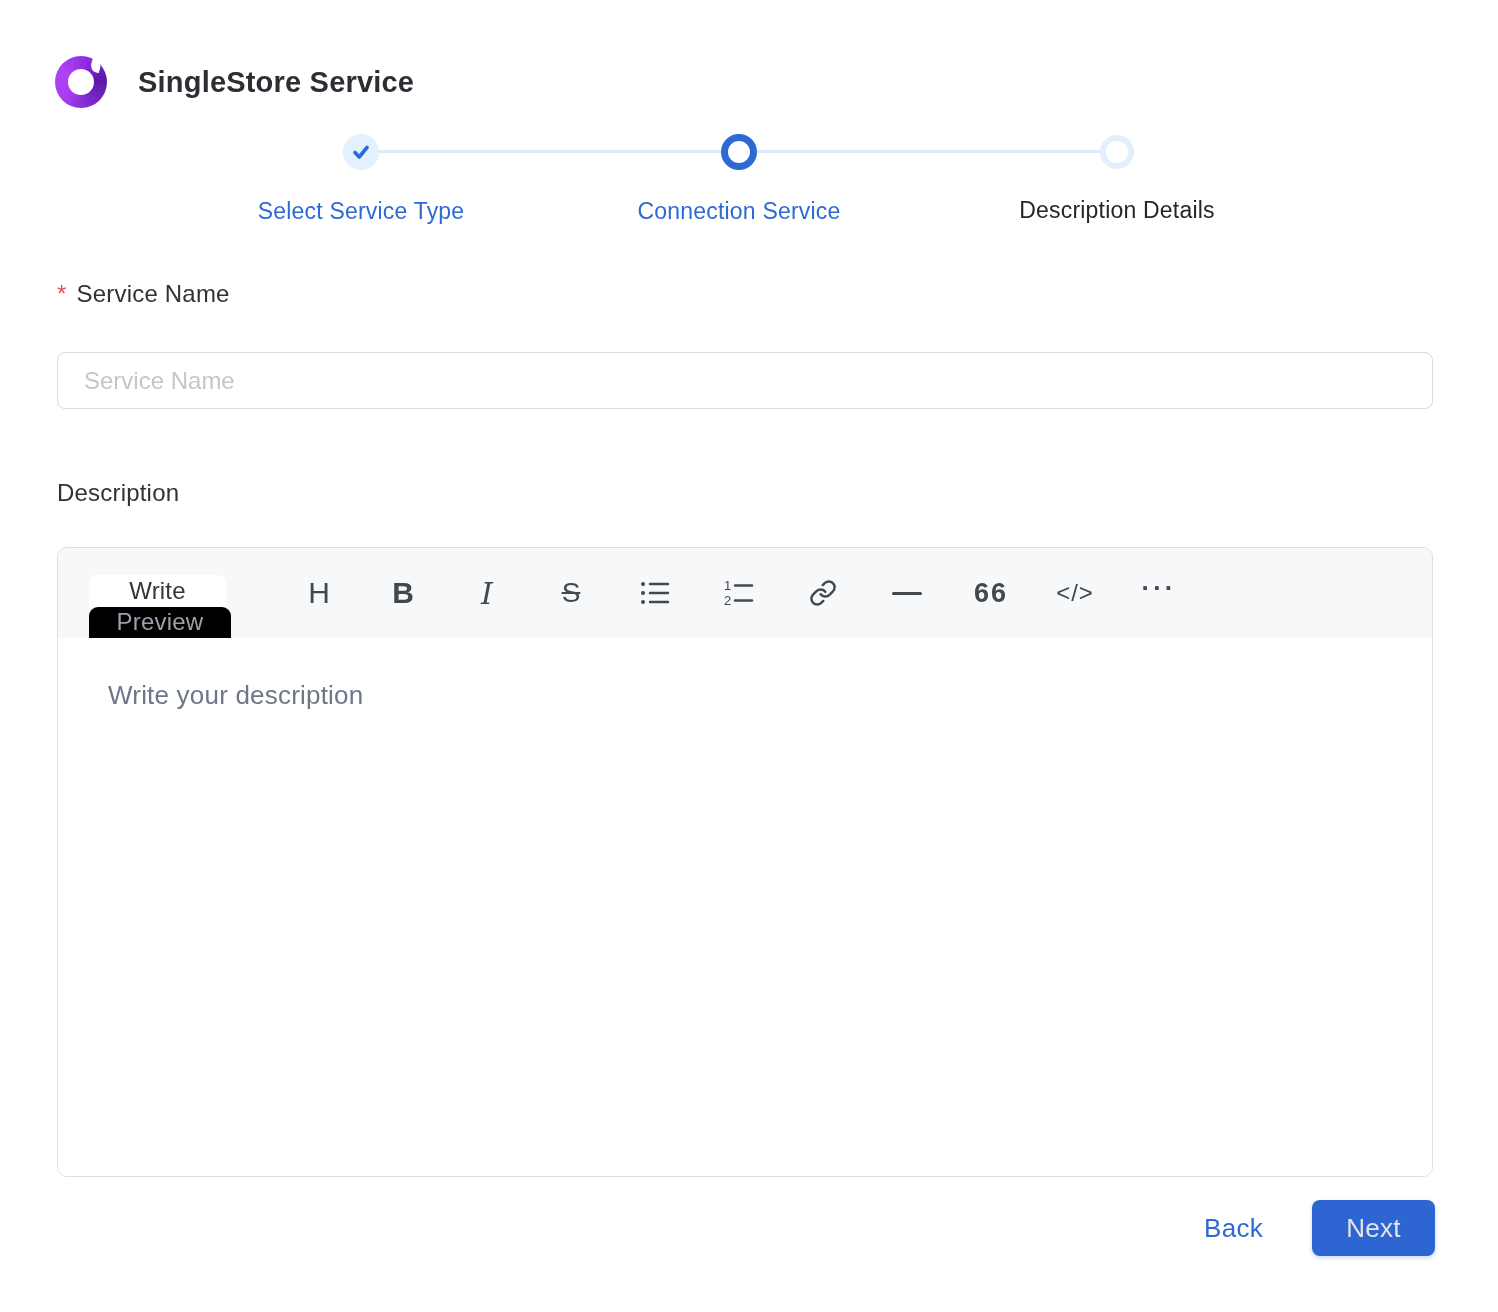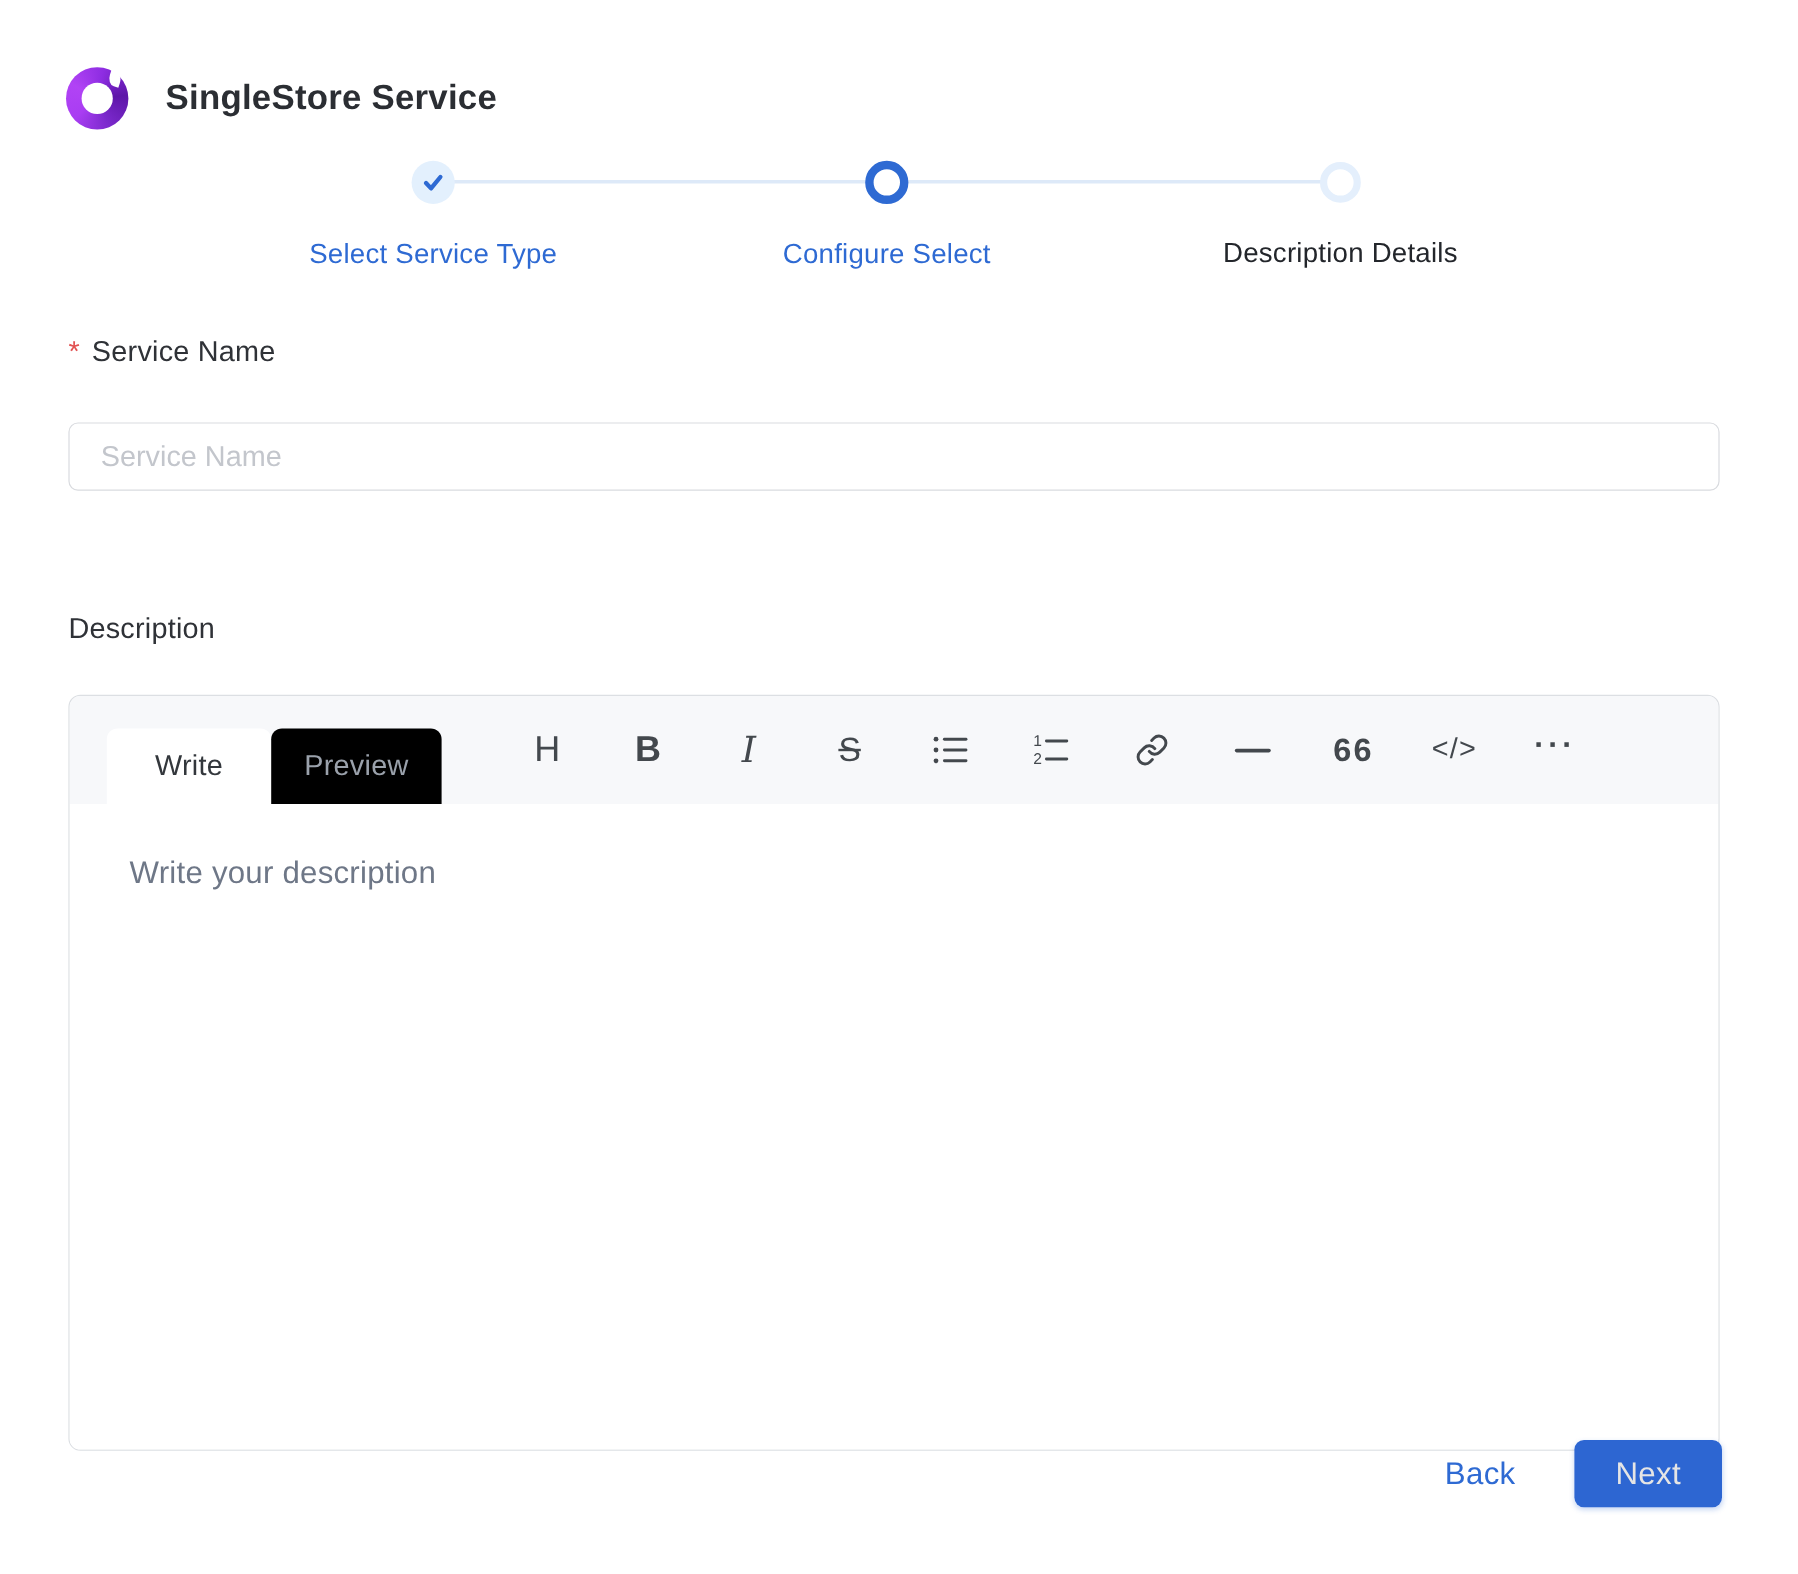--- a/index.html
+++ b/index.html
@@ -56,31 +56,31 @@
   .form { position: absolute; left: 57px; top: 280px; width: 1376px; }
   .field-label { font-size: 24px; color: #2f3237; letter-spacing: 0.2px; }
   .required-mark { color: #e25252; margin-right: 10px; font-size: 24px; }
   .service-name-label { margin-bottom: 44px; }
   .text-input {
     width: 1376px; height: 57px; border: 1.5px solid #d9dbdf; border-radius: 8px;
     padding: 0 26px; font-size: 24px; color: #2f3237; outline: none;
     font-family: "Liberation Sans", "DejaVu Sans", sans-serif; background: #ffffff;
   }
   .text-input::placeholder { color: #c3c6cc; }
-  .description-label { margin-top: 102px; margin-bottom: 40px; }
+  .description-label { margin-top: 70px; margin-bottom: 40px; }
 
   
   .editor {
     width: 1376px; height: 630px; border: 1.5px solid #dcdfe3; border-radius: 10px;
     overflow: hidden; background: #ffffff; display: flex; flex-direction: column;
   }
   .editor-toolbar {
     height: 90px; background: #f7f8fa; display: flex; align-items: flex-end; flex: 0 0 auto;
   }
-  .tabs { display: flex; margin-left: 31px; height: 63px; }
+  .tabs { display: flex; margin-left: 31px; height: 63px; flex-direction: column; }
   .tab {
     border: none; outline: none; cursor: pointer;
     font-family: "Liberation Sans", "DejaVu Sans", sans-serif;
     font-size: 24px; letter-spacing: 0.2px;
     border-radius: 9px 9px 0 0; height: 63px;
     display: flex; align-items: center; justify-content: center;
   }
   .tab-active { background: #ffffff; color: #33373c; width: 137px; }
   .tab-inactive { background: #000000; color: #9aa1ab; width: 142px; }
   .tools { display: flex; align-items: center; gap: 28px; margin-left: 60px; height: 90px; }
@@ -142,21 +142,21 @@
       <div class="circle">
         <svg class="check-icon" viewBox="0 0 20 20">
           <polyline points="4,10.5 8.2,15 16,5.5" fill="none" stroke="#2e6ad3" stroke-width="3.6" stroke-linecap="round" stroke-linejoin="round"></polyline>
         </svg>
       </div>
       <div class="label">Select Service Type</div>
     </div>
 
     <div class="step step-2 step-active">
       <div class="circle"></div>
-      <div class="label">Configure Select</div>
+      <div class="label">Connection Service</div>
     </div>
 
     <div class="step step-3 step-upcoming">
       <div class="circle"></div>
       <div class="label">Description Details</div>
     </div>
   </div>
 
   <div class="form">
 

